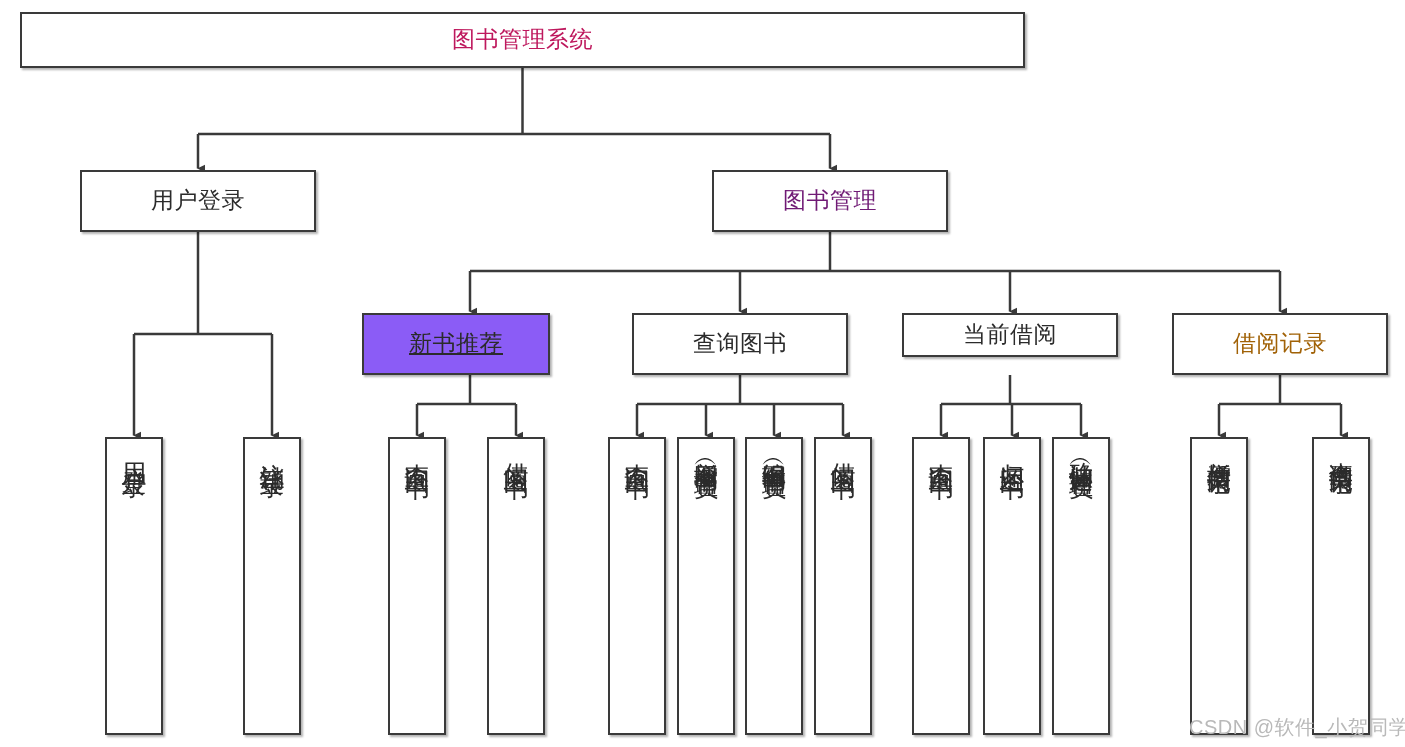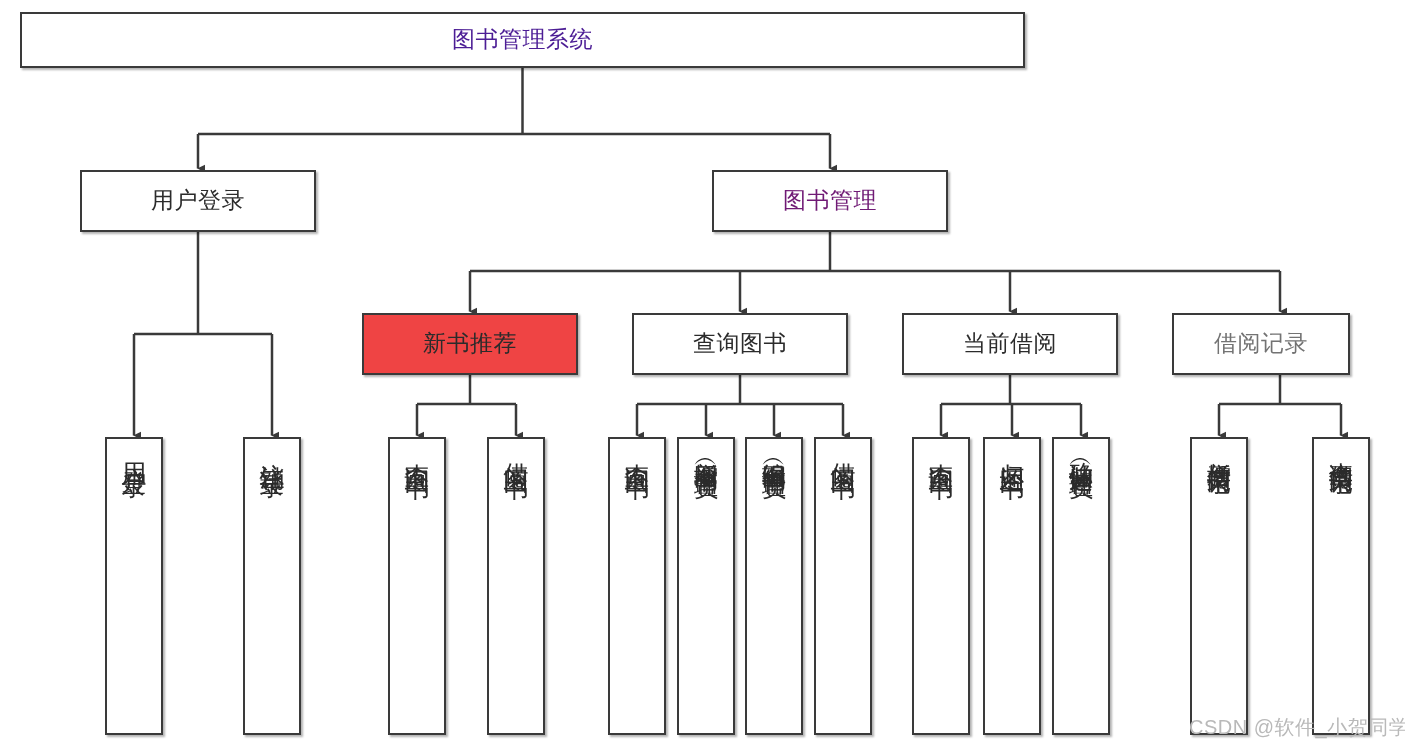--- a/index.html
+++ b/index.html
@@ -110,39 +110,39 @@
         <path d="M941 404 L941 435.5" stroke="#3a3a3a" stroke-width="2.5" fill="none" marker-end="url(#arrowhead)"></path>
         <path d="M1012 404 L1012 435.5" stroke="#3a3a3a" stroke-width="2.5" fill="none" marker-end="url(#arrowhead)"></path>
         <path d="M1081 404 L1081 435.5" stroke="#3a3a3a" stroke-width="2.5" fill="none" marker-end="url(#arrowhead)"></path>
         <path d="M1280 375 L1280 404" stroke="#3a3a3a" stroke-width="2.5" fill="none"></path>
         <path d="M1219 404 L1341 404" stroke="#3a3a3a" stroke-width="2.5" fill="none"></path>
         <path d="M1219 404 L1219 435.5" stroke="#3a3a3a" stroke-width="2.5" fill="none" marker-end="url(#arrowhead)"></path>
         <path d="M1341 404 L1341 435.5" stroke="#3a3a3a" stroke-width="2.5" fill="none" marker-end="url(#arrowhead)"></path>
       </g>
   </svg>
   <div id="nodes">
-      <div class="node horiz" style="left: 20px; top: 12px; width: 1005px; height: 56px; border-color: rgb(58, 58, 58); background: rgb(255, 255, 255); color: #4c1d95;">
+      <div class="node horiz" style="left: 20px; top: 12px; width: 1005px; height: 56px; border-color: rgb(58, 58, 58); background: rgb(255, 255, 255); color: #be185d;">
         <span class="node-label">图书管理系统</span>
       </div>
       <div class="node horiz" style="left: 80px; top: 170px; width: 236px; height: 62px; border-color: rgb(58, 58, 58); background: rgb(255, 255, 255); color: rgb(43, 43, 43);">
         <span class="node-label">用户登录</span>
       </div>
       <div class="node horiz" style="left: 712px; top: 170px; width: 236px; height: 62px; border-color: rgb(58, 58, 58); background: rgb(255, 255, 255); color: #701a75;">
         <span class="node-label">图书管理</span>
       </div>
-      <div class="node horiz" style="left: 362px; top: 313px; width: 216px; height: 62px; border-color: rgb(58, 58, 58); background: #ef4444; color: rgb(43, 43, 43);">
+      <div class="node horiz" style="left: 362px; top: 313px; width: 188px; height: 62px; border-color: rgb(58, 58, 58); background: #8b5cf6; color: rgb(43, 43, 43); text-decoration: underline;">
         <span class="node-label">新书推荐</span>
       </div>
       <div class="node horiz" style="left: 632px; top: 313px; width: 216px; height: 62px; border-color: rgb(58, 58, 58); background: rgb(255, 255, 255); color: rgb(43, 43, 43);">
         <span class="node-label">查询图书</span>
       </div>
-      <div class="node horiz" style="left: 902px; top: 313px; width: 216px; height: 62px; border-color: rgb(58, 58, 58); background: rgb(255, 255, 255); color: rgb(43, 43, 43);">
+      <div class="node horiz" style="left: 902px; top: 313px; width: 216px; height: 44px; border-color: rgb(58, 58, 58); background: rgb(255, 255, 255); color: rgb(43, 43, 43);">
         <span class="node-label">当前借阅</span>
       </div>
-      <div class="node horiz" style="left: 1172px; top: 313px; width: 178px; height: 62px; border-color: rgb(58, 58, 58); background: rgb(255, 255, 255); color: #737373;">
+      <div class="node horiz" style="left: 1172px; top: 313px; width: 216px; height: 62px; border-color: rgb(58, 58, 58); background: rgb(255, 255, 255); color: #a16207;">
         <span class="node-label">借阅记录</span>
       </div>
       <div class="node vert" style="left: 105px; top: 437px; width: 58px; height: 298px; border-color: rgb(58, 58, 58); background: rgb(255, 255, 255); color: rgb(43, 43, 43);">
         <span class="node-label">用户登录</span>
       </div>
       <div class="node vert" style="left: 243px; top: 437px; width: 58px; height: 298px; border-color: rgb(58, 58, 58); background: rgb(255, 255, 255); color: rgb(43, 43, 43);">
         <span class="node-label">注销登录</span>
       </div>
       <div class="node vert" style="left: 388px; top: 437px; width: 58px; height: 298px; border-color: rgb(58, 58, 58); background: rgb(255, 255, 255); color: rgb(43, 43, 43);">
         <span class="node-label">查询图书</span>

